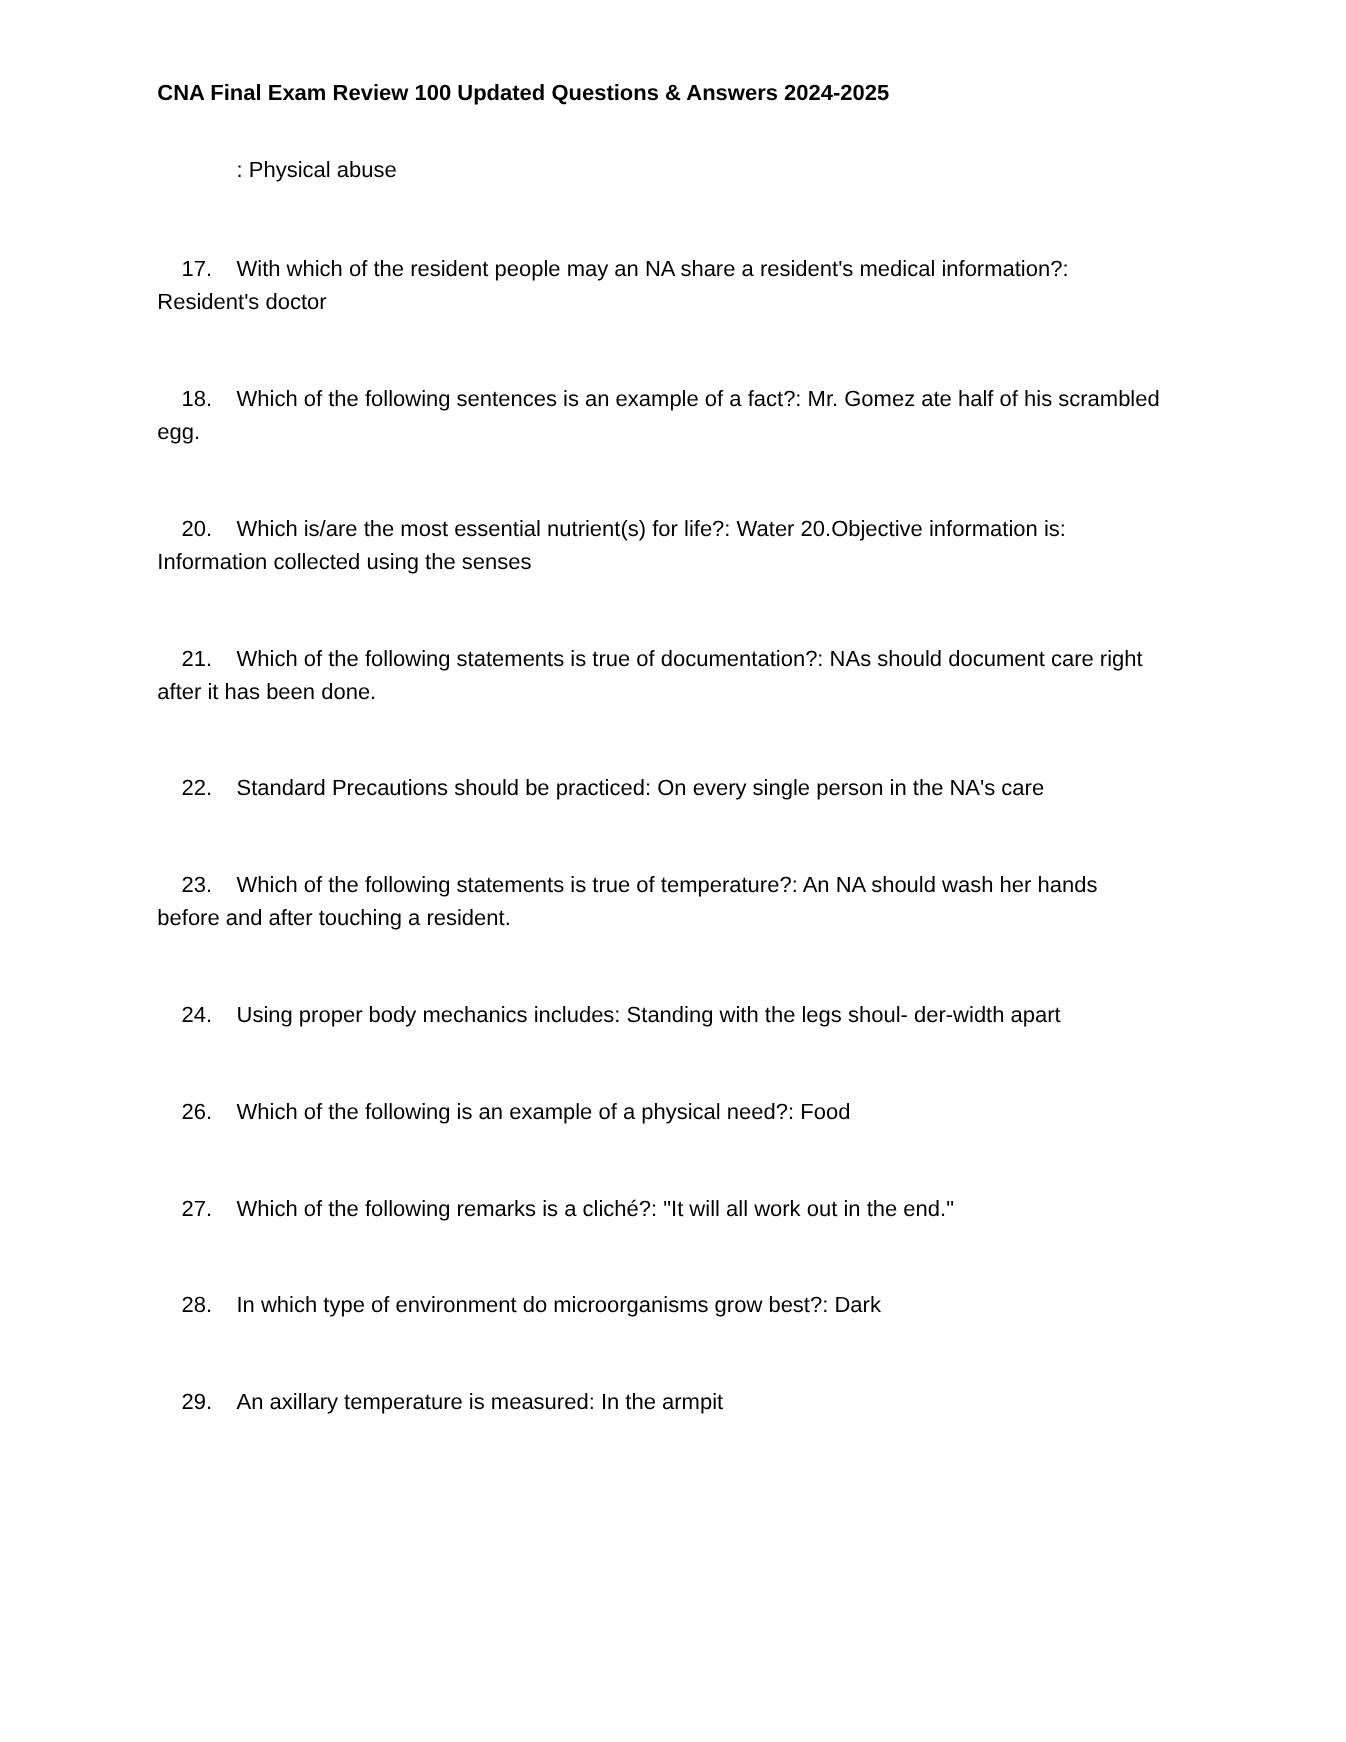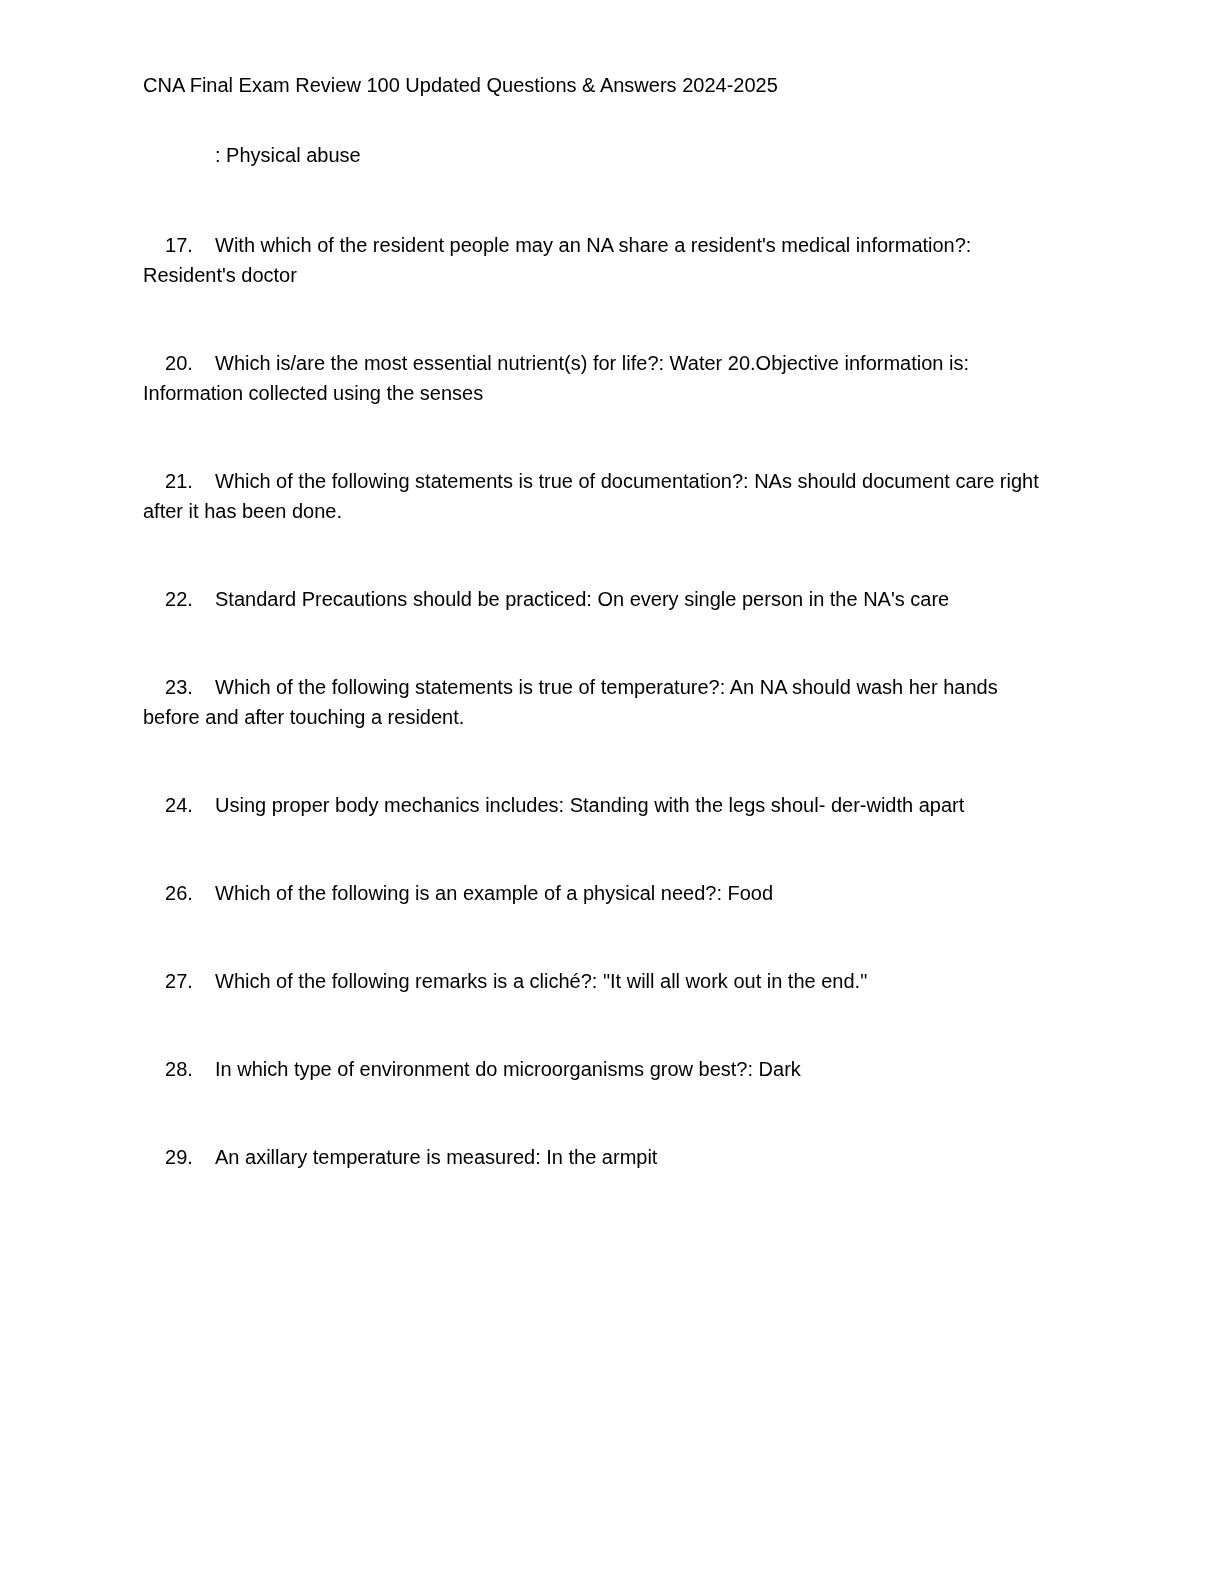--- a/index.html
+++ b/index.html
@@ -15,21 +15,21 @@
     color: #000000;
     font-family: "Liberation Sans", sans-serif;
     font-size: 20px;
     line-height: 30px;
     box-sizing: border-box;
     padding: 70px 144px 0 143px;
     overflow: hidden;
   }
   .doc-title {
     margin: 0 0 40px 0;
-    font-weight: 400;
+    font-weight: 700;
     font-size: 20px;
     line-height: 30px;
     white-space: nowrap;
   }
   .doc-subtitle {
     margin: 12px 0 60px 72px;
     white-space: nowrap;
   }
   .question {
     margin: 0 0 58px 0;
@@ -46,20 +46,21 @@
 <body>
 
 <div class="page">
 
   <p class="doc-title">CNA Final Exam Review 100 Updated Questions &amp; Answers 2024-2025</p>
 
   <p class="doc-subtitle">: Physical abuse</p>
 
   <p class="question"><span class="qnum">17.</span><span>With which of the resident people may an NA share a resident's medical information?:</span><br><span>Resident's doctor</span></p>
 
+  <p class="question"><span class="qnum">18.</span><span>Which of the following sentences is an example of a fact?: Mr. Gomez ate half of his scrambled</span><br><span>egg.</span></p>
 
   <p class="question"><span class="qnum">20.</span><span>Which is/are the most essential nutrient(s) for life?: Water 20.Objective information is:</span><br><span>Information collected using the senses</span></p>
 
   <p class="question"><span class="qnum">21.</span><span>Which of the following statements is true of documentation?: NAs should document care right</span><br><span>after it has been done.</span></p>
 
   <p class="question"><span class="qnum">22.</span><span>Standard Precautions should be practiced: On every single person in the NA's care</span></p>
 
   <p class="question"><span class="qnum">23.</span><span>Which of the following statements is true of temperature?: An NA should wash her hands</span><br><span>before and after touching a resident.</span></p>
 
   <p class="question"><span class="qnum">24.</span><span>Using proper body mechanics includes: Standing with the legs shoul- der-width apart</span></p>

